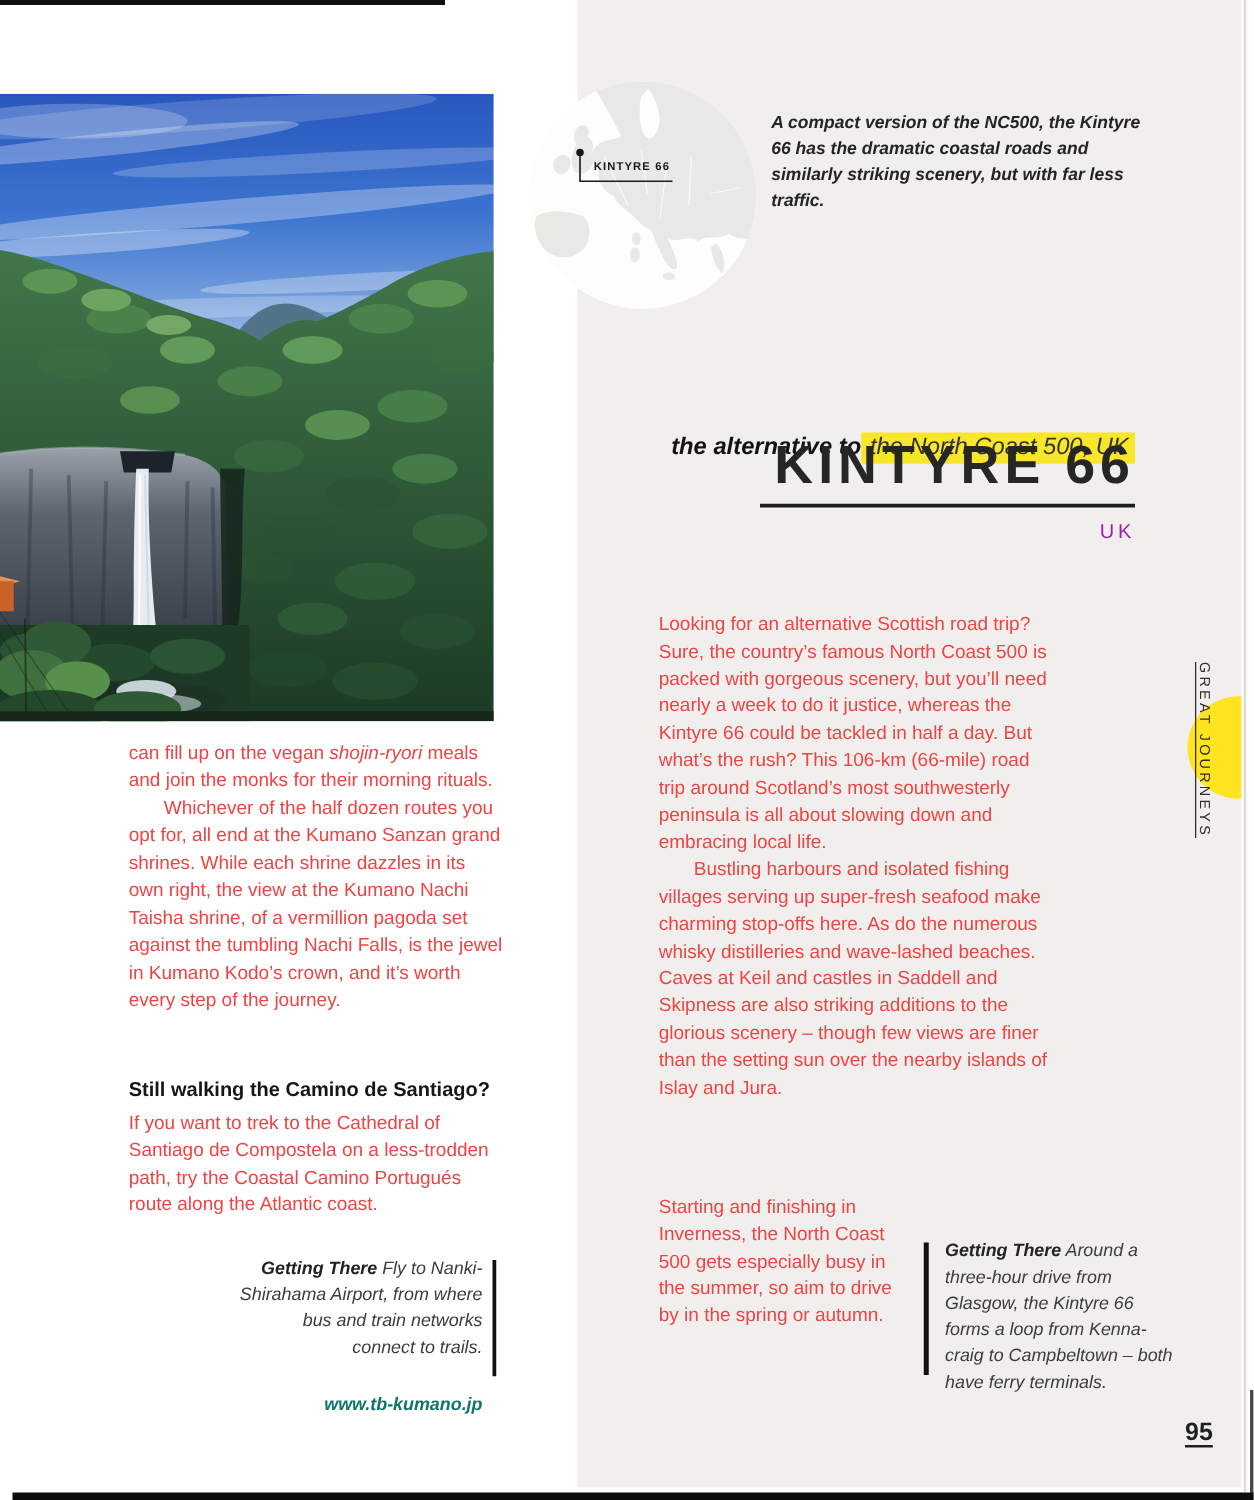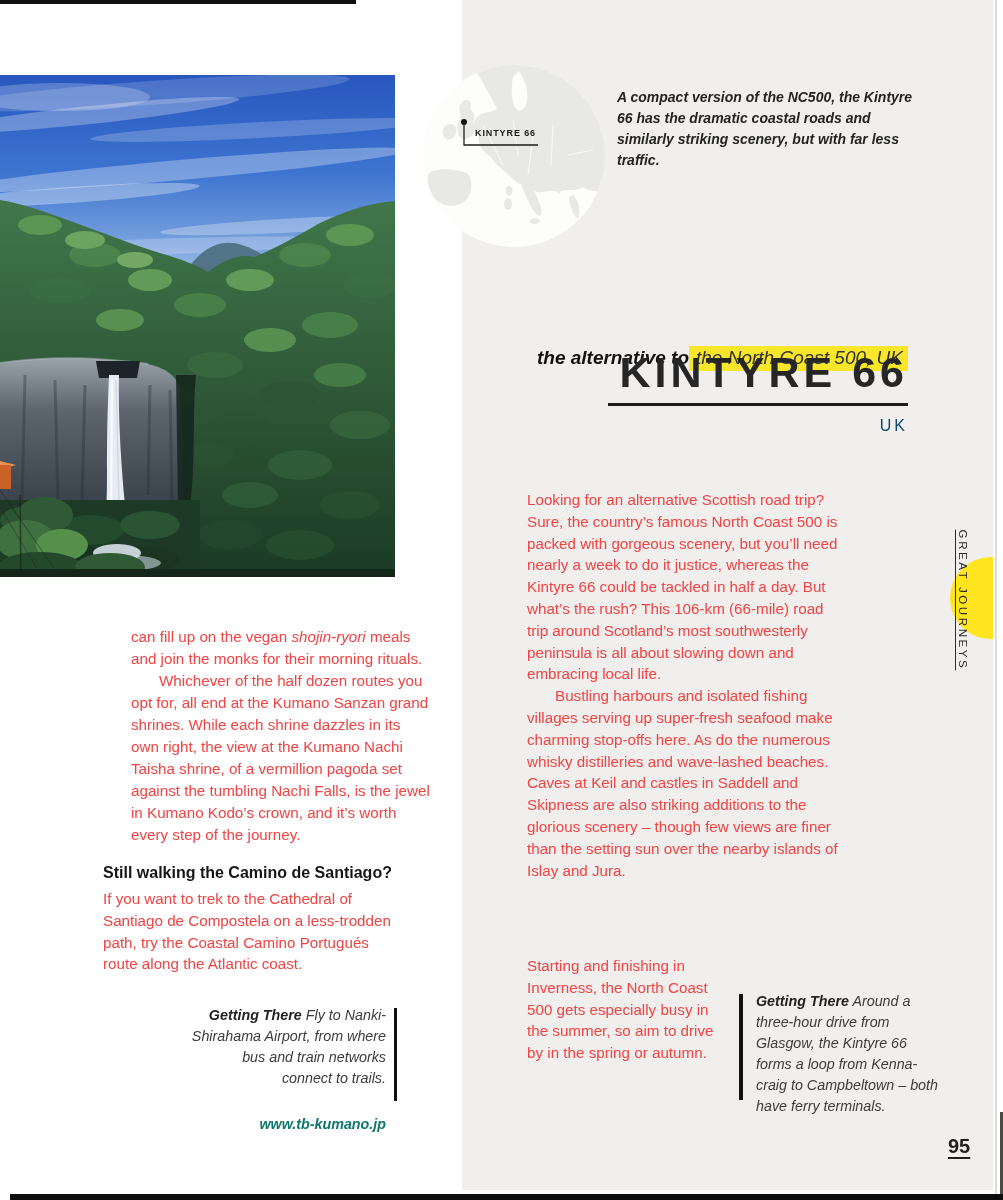--- a/index.html
+++ b/index.html
@@ -32,26 +32,26 @@
 
   
   .kicker{left:400px;top:299px;width:508px;text-align:right;font-size:19px;font-style:italic;white-space:nowrap;margin-top:48px;}
   .kicker .k-bold{font-weight:bold;color:#121212;}
   .kicker .k-hl{color:#333;padding:1px 5px 3px 7px;}
 
   
   .title-wrap{left:608px;top:348px;width:300px;text-align:right;}
   .title{font-size:43px;font-weight:600;letter-spacing:4px;color:#262626;line-height:48px;
          padding-bottom:7px;border-bottom:3px solid #1c1c1c;white-space:nowrap;}
-  .country{margin-top:11px;font-size:16px;letter-spacing:3px;color:#0c4a6e;}
+  .country{margin-top:11px;font-size:16px;letter-spacing:3px;color:#a21caf;}
 
   
   .bodytext{font-size:15.2px;line-height:21.8px;color:#ef4444;text-align:left;}
   .body-right{left:527px;top:489px;width:318px;}
-  .body-left{left:103px;top:626px;width:300px;line-height:22px;margin-left:28px;}
+  .body-left{left:103px;top:592px;width:300px;line-height:22px;}
   .indent{text-indent:28px;}
   .sec-head{font-size:16px;font-weight:bold;color:#161616;}
   .left-head{left:103px;top:864px;width:310px;}
   .left-para3{left:103px;top:888px;width:300px;}
   .right-head{left:527px;top:931px;width:310px;}
   .right-para3{left:527px;top:955px;width:196px;}
 
   
   .gt{font-size:14.3px;line-height:21px;font-style:italic;color:#3c3c3c;}
   .gt b{font-weight:bold;color:#222;}

